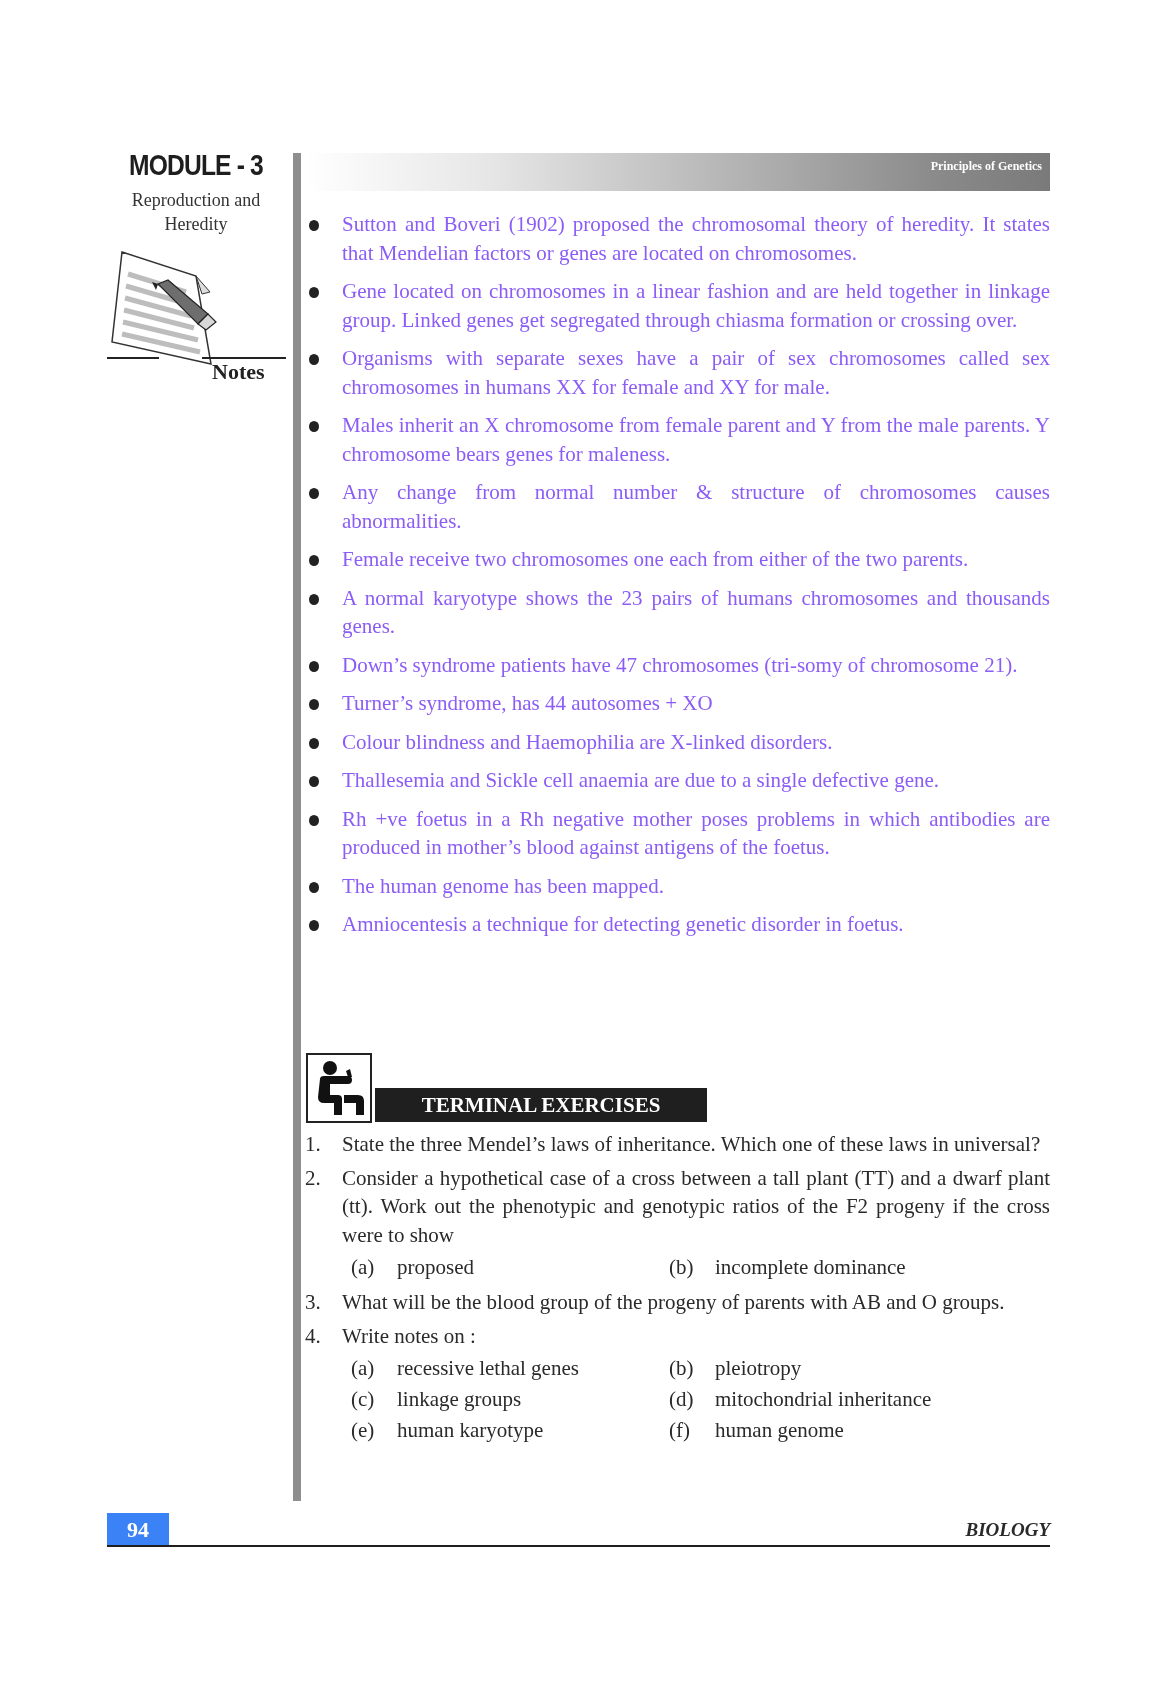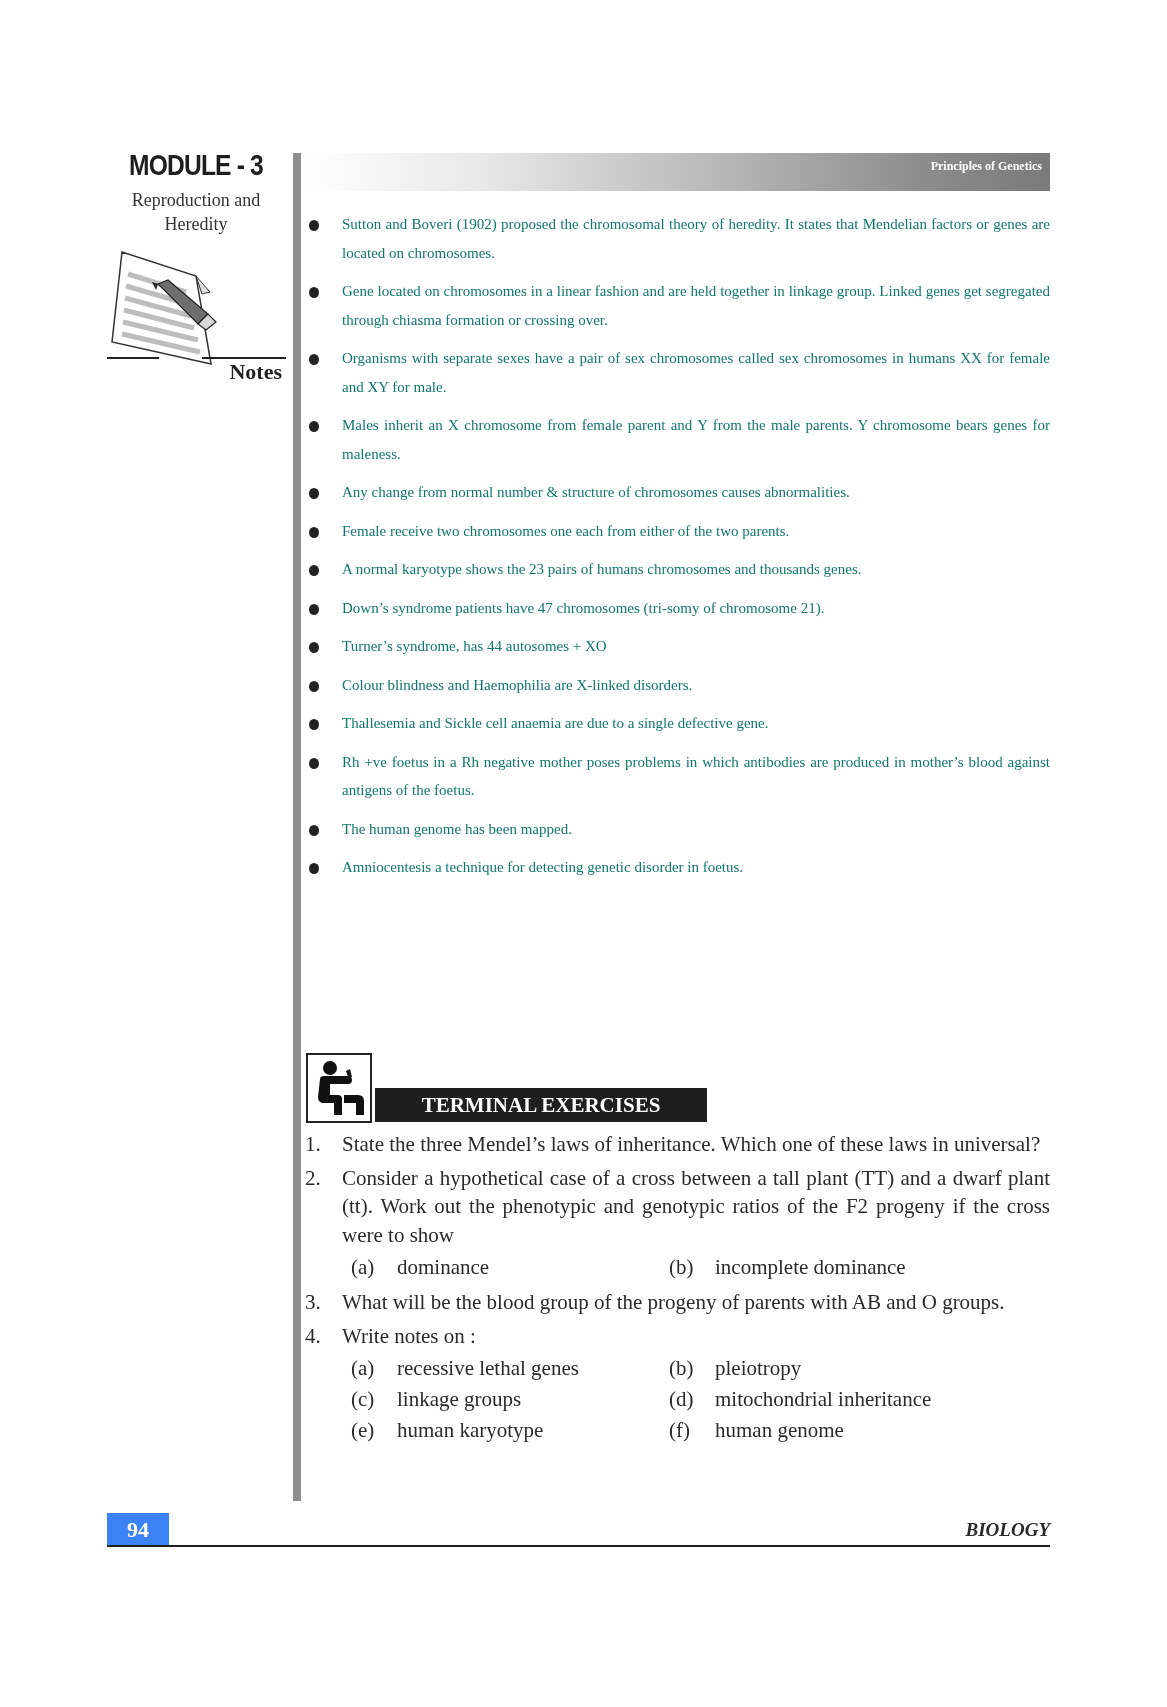--- a/index.html
+++ b/index.html
@@ -18,36 +18,36 @@
     }
     .module-sub {
       position: absolute; left: 106px; top: 188px; width: 180px;
       text-align: center; font-size: 18px; line-height: 24px; color: #333;
     }
     .notes-icon { position: absolute; left: 106px; top: 244px; width: 180px; height: 130px; }
     .notes-line-a { position: absolute; left: 107px; top: 357px; width: 52px; height: 2px; background: #222; }
     .notes-line-b { position: absolute; left: 202px; top: 357px; width: 84px; height: 2px; background: #222; }
     .notes-label {
       position: absolute; left: 212px; top: 359px; width: 70px;
-      text-align: right; font-weight: bold; font-size: 22px; color: #222;
+      font-weight: bold; font-size: 22px; color: #222;
     }
     .vbar { position: absolute; left: 293px; top: 153px; width: 8px; height: 1348px; background: #8e8e8e; }
     .header-band {
       position: absolute; left: 305px; top: 153px; width: 745px; height: 38px;
       background: linear-gradient(to right, #ffffff 0%, #e6e6e6 25%, #b8b8b8 55%, #8a8a8a 85%, #7a7a7a 100%);
     }
     .header-title {
       position: absolute; right: 8px; top: 6px;
       color: #ffffff; font-weight: bold; font-size: 12px;
     }
     .content { position: absolute; left: 305px; top: 210px; width: 745px; }
     .bullets { list-style: none; margin: 0; padding: 0; }
     .bullet-item {
       position: relative; padding-left: 37px; margin-bottom: 10px;
-      font-size: 15px; line-height: 28.5px; text-align: justify; color: #0f766e;
+      font-size: 21px; line-height: 28.5px; text-align: justify; color: #8b5cf6;
     }
     .bullet-dot {
       position: absolute; left: 4px; top: 10px; width: 10px; height: 11px;
       border-radius: 50%; background: #222;
     }
     .exercise-head { position: absolute; left: 306px; top: 1053px; width: 360px; height: 70px; }
     .exercise-icon-box {
       position: absolute; left: 0; top: 0; width: 62px; height: 66px;
       border: 2px solid #222; background: #fff;
     }
@@ -146,21 +146,21 @@
   <div class="ex-item">
     <span class="ex-num">1.</span>
     <span>State the three Mendel’s laws of inheritance. Which one of these laws in universal?</span>
   </div>
   <div class="ex-item">
     <span class="ex-num">2.</span>
     <span>Consider a hypothetical case of a cross between a tall plant (TT) and a dwarf plant (tt). Work out the phenotypic and genotypic ratios of the F2 progeny if the cross were to show</span>
     <div class="sub-grid">
       <div class="sub-item">
           <span class="sub-letter">(a)</span>
-          <span>dominance</span>
+          <span>proposed</span>
         </div>
       <div class="sub-item">
           <span class="sub-letter">(b)</span>
           <span>incomplete dominance</span>
         </div>
     </div>
   </div>
   <div class="ex-item">
     <span class="ex-num">3.</span>
     <span>What will be the blood group of the progeny of parents with AB and O groups.</span>

